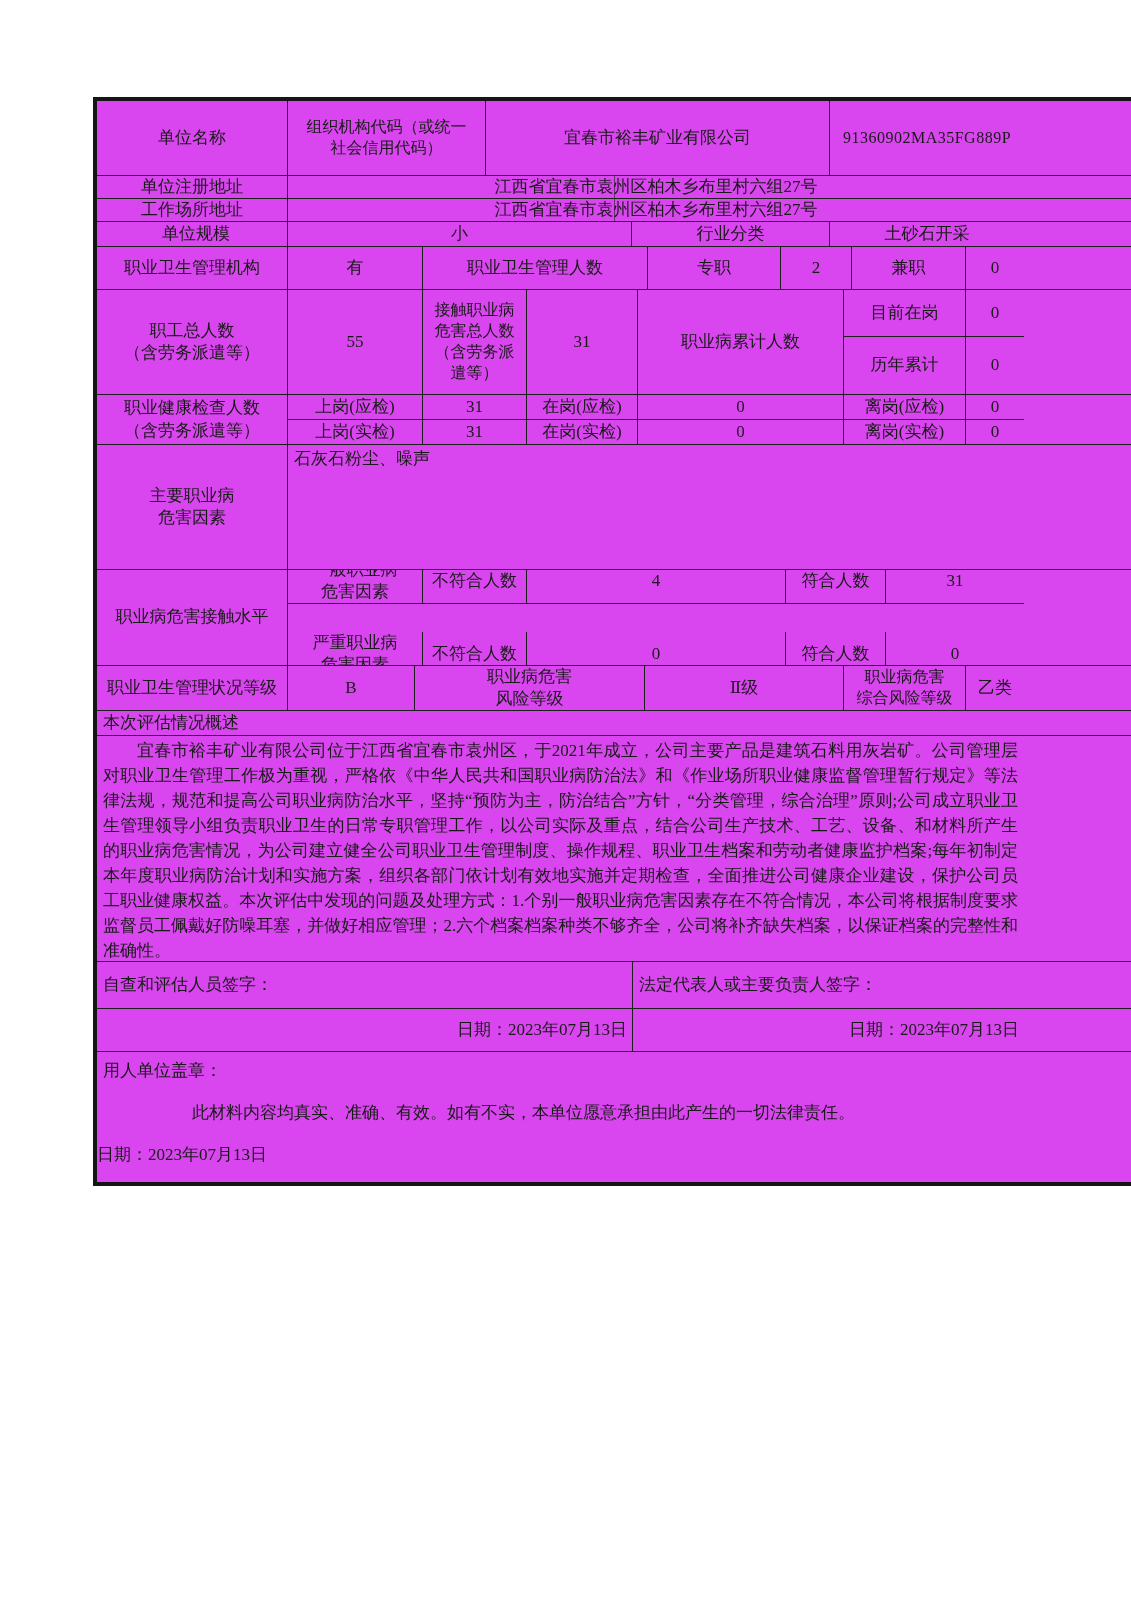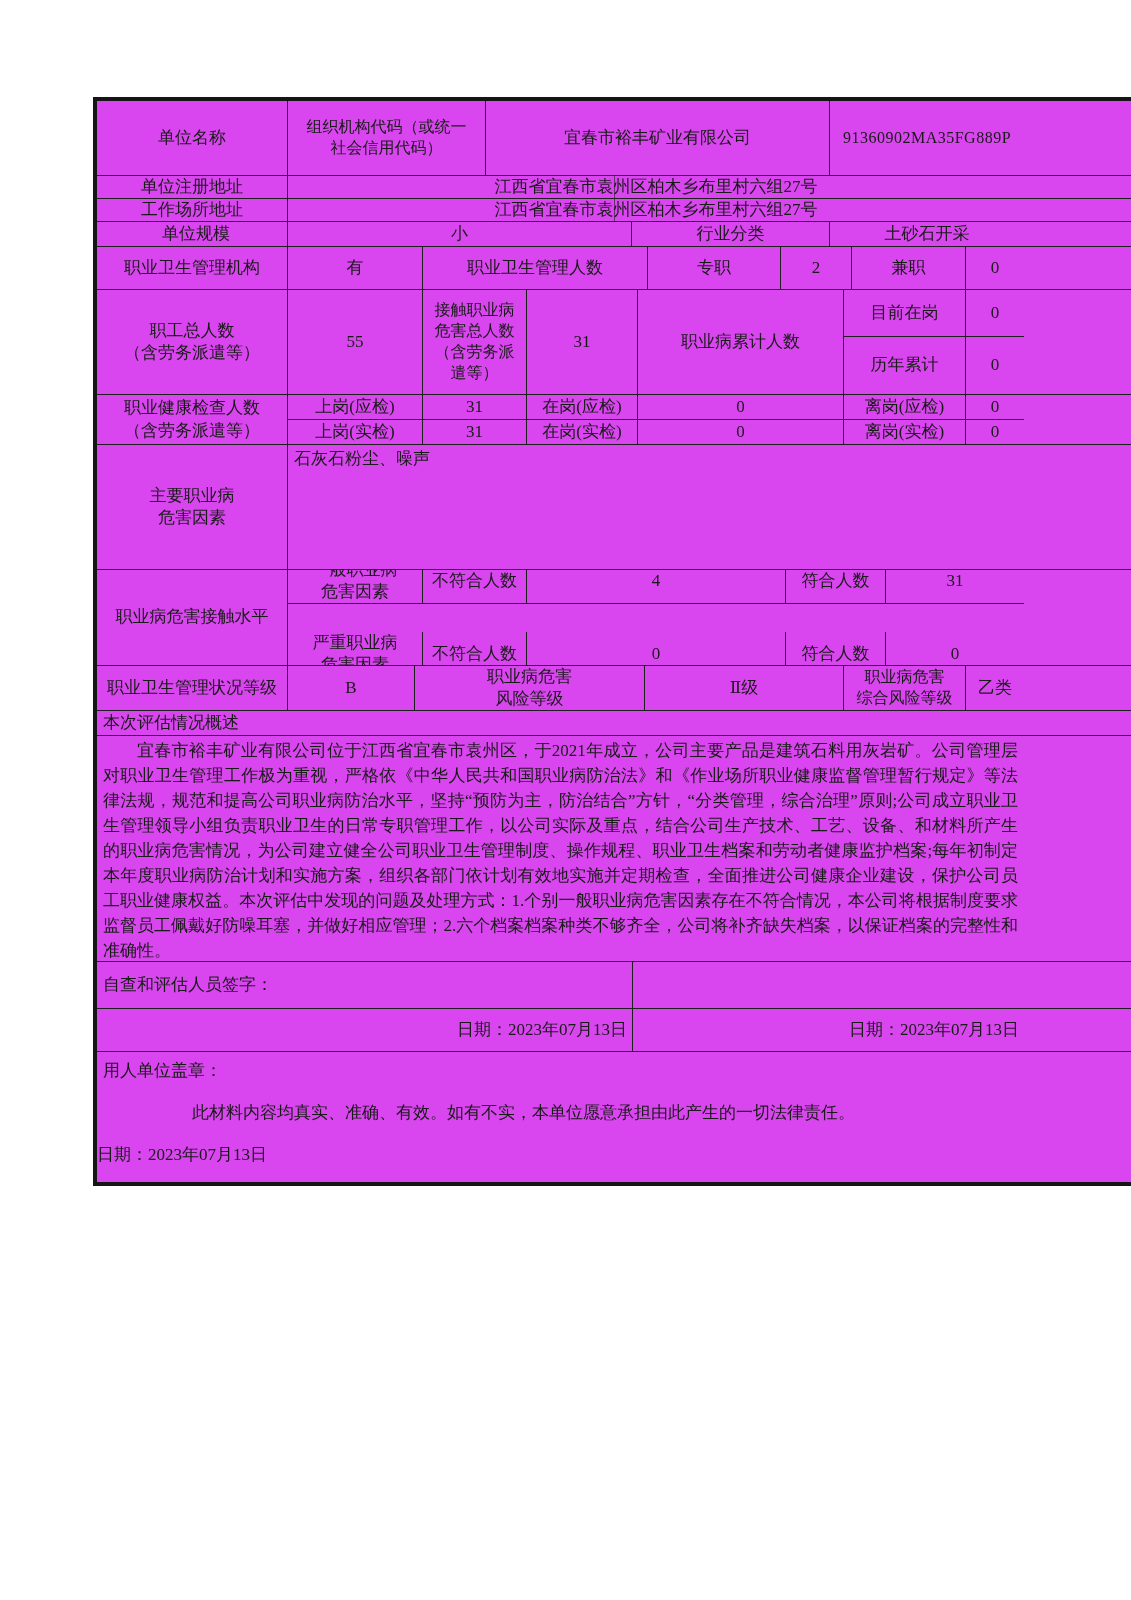--- a/index.html
+++ b/index.html
@@ -194,20 +194,21 @@
     <div class="r" style="height:25px;">
       <div class="c end left" style="width:927px;">本次评估情况概述</div>
     </div>
 
     <div class="r" style="height:226px;">
       <div class="c end para" style="width:927px;">宜春市裕丰矿业有限公司位于江西省宜春市袁州区，于2021年成立，公司主要产品是建筑石料用灰岩矿。公司管理层对职业卫生管理工作极为重视，严格依《中华人民共和国职业病防治法》和《作业场所职业健康监督管理暂行规定》等法律法规，规范和提高公司职业病防治水平，坚持“预防为主，防治结合”方针，“分类管理，综合治理”原则;公司成立职业卫生管理领导小组负责职业卫生的日常专职管理工作，以公司实际及重点，结合公司生产技术、工艺、设备、和材料所产生的职业病危害情况，为公司建立健全公司职业卫生管理制度、操作规程、职业卫生档案和劳动者健康监护档案;每年初制定本年度职业病防治计划和实施方案，组织各部门依计划有效地实施并定期检查，全面推进公司健康企业建设，保护公司员工职业健康权益。本次评估中发现的问题及处理方式：1.个别一般职业病危害因素存在不符合情况，本公司将根据制度要求监督员工佩戴好防噪耳塞，并做好相应管理；2.六个档案档案种类不够齐全，公司将补齐缺失档案，以保证档案的完整性和准确性。</div>
     </div>
 
     <div class="r" style="height:47px;">
       <div class="c left" style="width:536px;">自查和评估人员签字：</div>
+      <div class="c end left" style="width:391px;">法定代表人或主要负责人签字：</div>
     </div>
 
     <div class="r" style="height:43px;">
       <div class="c right" style="width:536px;">日期：2023年07月13日</div>
       <div class="c end right" style="width:391px;">日期：2023年07月13日</div>
     </div>
 
     <div class="r last" style="height:130px;">
       <div class="c end stamp-cell" style="width:927px;">
         <div class="stamp-label">用人单位盖章：</div>

